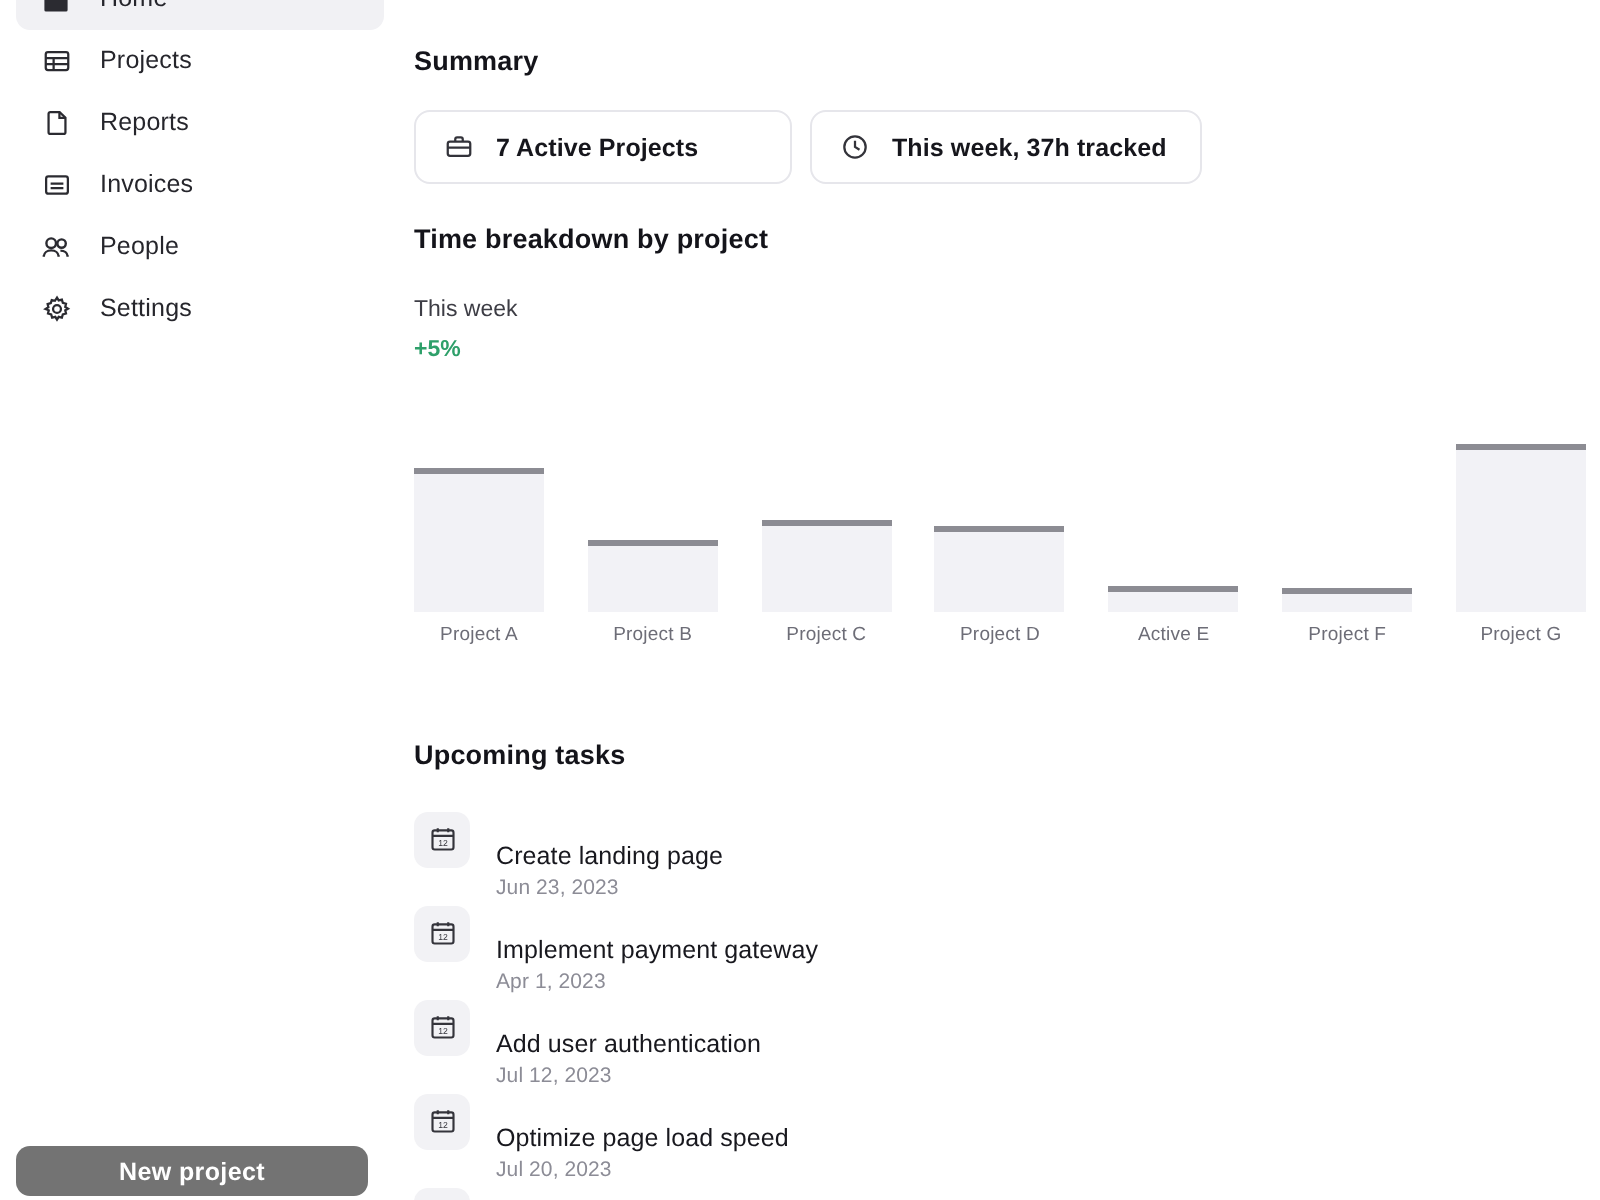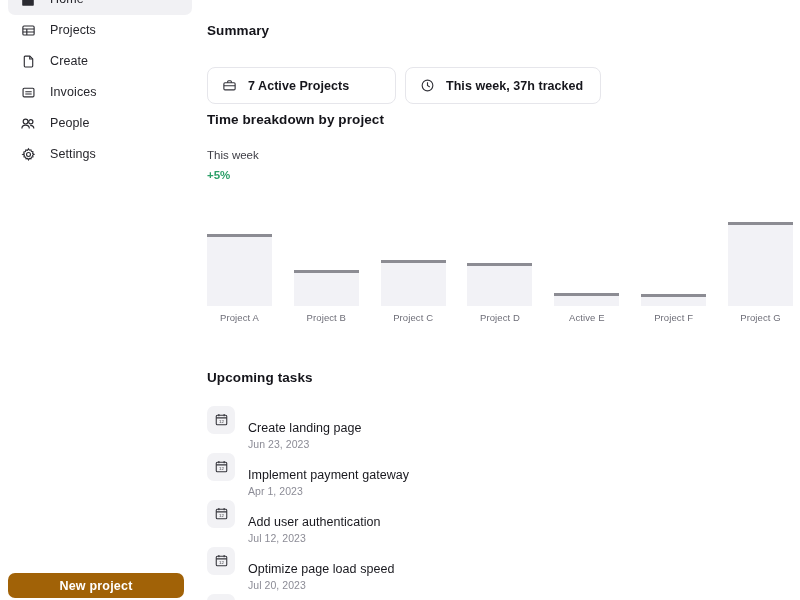--- a/index.html
+++ b/index.html
@@ -40,21 +40,21 @@
   .nav-icon svg { display:block; }
   .nav-label {
     font-size:12.5px; color:#26262c; letter-spacing:.1px;
     line-height:1;
   }
 
   .new-project-btn {
     position:absolute;
     left:8px; bottom:2px;
     width:176px; height:25px;
-    background:#a16207;
+    background:#737373;
     border:none; border-radius:7px;
     color:#ffffff;
     font-family:"Liberation Sans", sans-serif;
     font-size:12.5px; font-weight:bold;
     letter-spacing:.2px;
     cursor:pointer;
     display:flex; align-items:center; justify-content:center;
   }
 
   
@@ -66,21 +66,21 @@
     overflow:hidden;
   }
   .section-title {
     font-size:13.5px; font-weight:bold; color:#14141a;
     letter-spacing:.1px;
   }
 
   .summary-head { position:absolute; left:7px; top:23px; }
   .cards {
     position:absolute; left:7px; top:55px;
-    display:flex; gap:9px;margin-top:12px;
+    display:flex; gap:9px;
   }
   .card {
     height:37px;
     border:1px solid #e6e6eb;
     border-radius:8px;
     background:#ffffff;
     display:flex; align-items:center;
     gap:11px;
     padding:0 14px;
     white-space:nowrap;
@@ -174,21 +174,21 @@
         <span class="nav-label">Projects</span>
       </div>
 
       <div class="nav-item">
         <span class="nav-icon">
           <svg width="15" height="15" viewBox="0 0 16 16" fill="none" stroke="currentColor" stroke-width="1.2">
             <path d="M9.4 2.2H4.4a.9.9 0 0 0-.9.9v9.8a.9.9 0 0 0 .9.9h7.2a.9.9 0 0 0 .9-.9V5.2L9.4 2.2Z"></path>
             <path d="M9.3 2.3v3h3.1"></path>
           </svg>
         </span>
-        <span class="nav-label">Create</span>
+        <span class="nav-label">Reports</span>
       </div>
 
       <div class="nav-item">
         <span class="nav-icon">
           <svg width="15" height="15" viewBox="0 0 16 16" fill="none" stroke="currentColor" stroke-width="1.2">
             <rect x="2.2" y="3.4" width="11.6" height="9.2" rx="1.2"></rect>
             <path d="M4.6 7.2h6.8M4.6 9.6h6.8"></path>
           </svg>
         </span>
         <span class="nav-label">Invoices</span>

